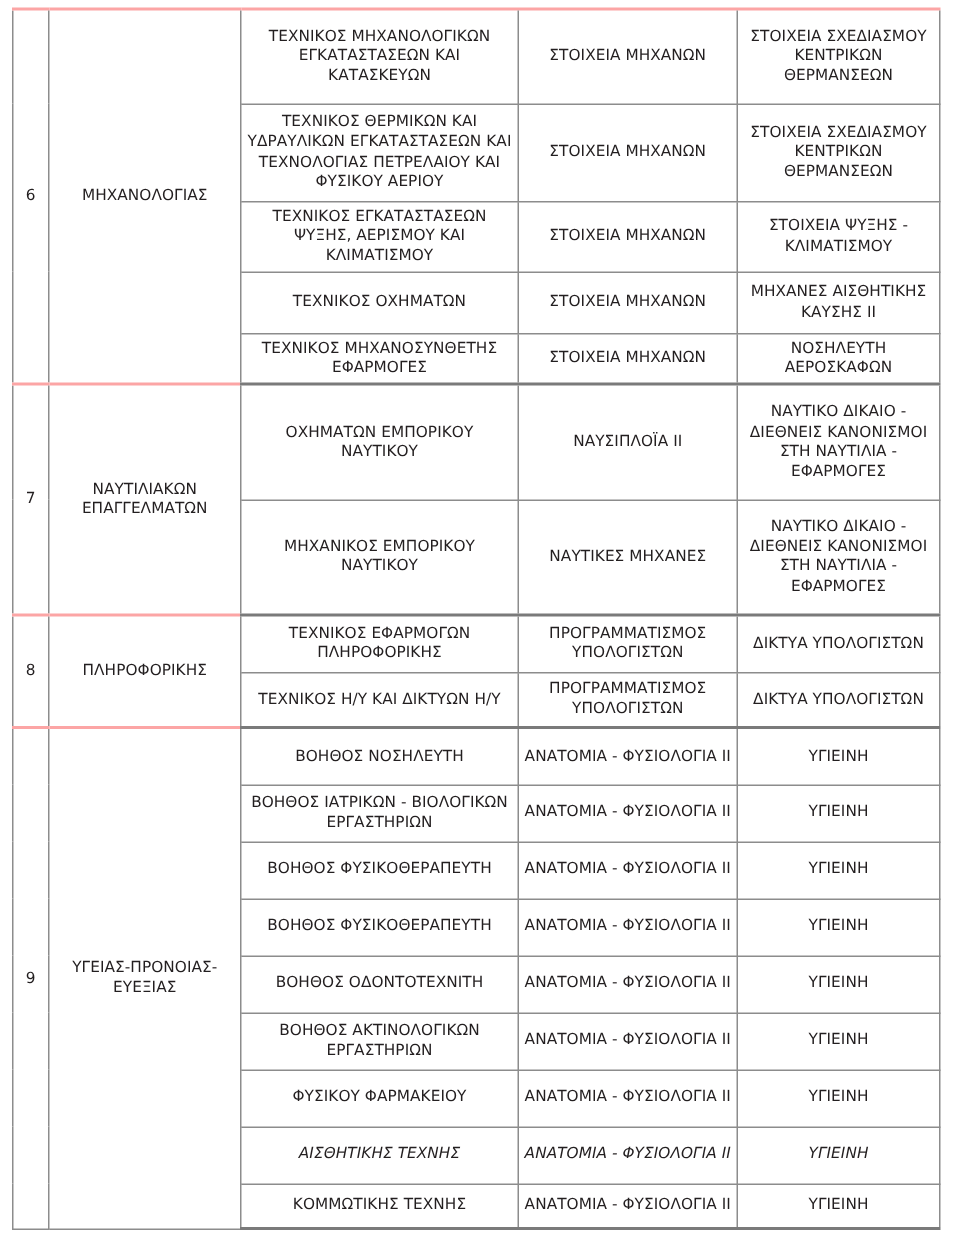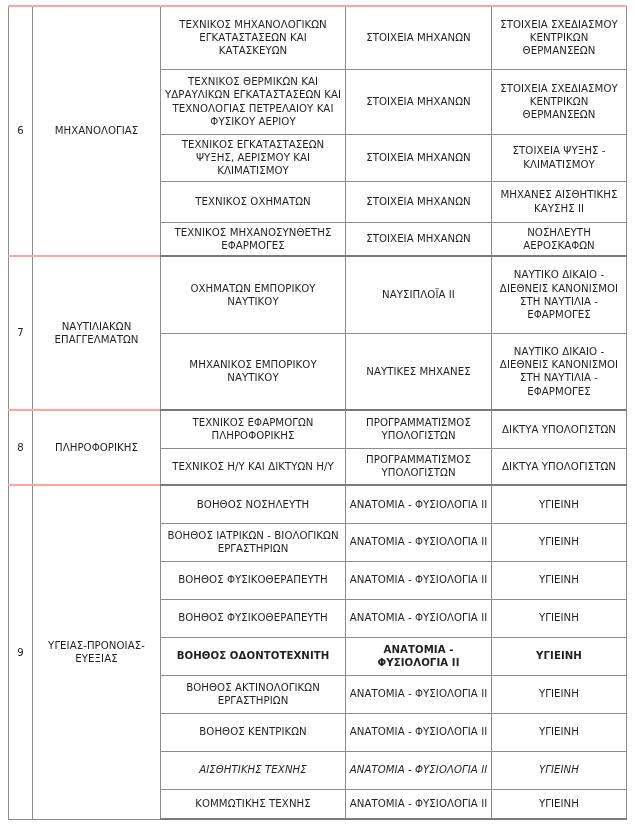--- a/index.html
+++ b/index.html
@@ -146,32 +146,32 @@
         <tr style="height: 38px;">
           <td class="special">ΒΟΗΘΟΣ ΦΥΣΙΚΟΘΕΡΑΠΕΥΤΗ</td>
           <td class="subj">ΑΝΑΤΟΜΙΑ - ΦΥΣΙΟΛΟΓΙΑ ΙΙ</td>
           <td class="subj">ΥΓΙΕΙΝΗ</td>
         </tr>
         <tr style="height: 38px;">
           <td class="special">ΒΟΗΘΟΣ ΦΥΣΙΚΟΘΕΡΑΠΕΥΤΗ</td>
           <td class="subj">ΑΝΑΤΟΜΙΑ - ΦΥΣΙΟΛΟΓΙΑ ΙΙ</td>
           <td class="subj">ΥΓΙΕΙΝΗ</td>
         </tr>
-        <tr style="height: 38px; font-weight: bold;">
+        <tr style="height: 38px;">
           <td class="special">ΒΟΗΘΟΣ ΟΔΟΝΤΟΤΕΧΝΙΤΗ</td>
           <td class="subj">ΑΝΑΤΟΜΙΑ - ΦΥΣΙΟΛΟΓΙΑ ΙΙ</td>
           <td class="subj">ΥΓΙΕΙΝΗ</td>
         </tr>
         <tr style="height: 38px;">
           <td class="special">ΒΟΗΘΟΣ ΑΚΤΙΝΟΛΟΓΙΚΩΝ ΕΡΓΑΣΤΗΡΙΩΝ</td>
           <td class="subj">ΑΝΑΤΟΜΙΑ - ΦΥΣΙΟΛΟΓΙΑ ΙΙ</td>
           <td class="subj">ΥΓΙΕΙΝΗ</td>
         </tr>
         <tr style="height: 38px;">
-          <td class="special">ΒΟΗΘΟΣ ΚΕΝΤΡΙΚΩΝ</td>
+          <td class="special">ΦΥΣΙΚΟΥ ΦΑΡΜΑΚΕΙΟΥ</td>
           <td class="subj">ΑΝΑΤΟΜΙΑ - ΦΥΣΙΟΛΟΓΙΑ ΙΙ</td>
           <td class="subj">ΥΓΙΕΙΝΗ</td>
         </tr>
         <tr style="height: 38px; font-style: italic;">
           <td class="special">ΑΙΣΘΗΤΙΚΗΣ ΤΕΧΝΗΣ</td>
           <td class="subj">ΑΝΑΤΟΜΙΑ - ΦΥΣΙΟΛΟΓΙΑ ΙΙ</td>
           <td class="subj">ΥΓΙΕΙΝΗ</td>
         </tr>
         <tr class="sector-end" style="height: 30px;">
           <td class="special">ΚΟΜΜΩΤΙΚΗΣ ΤΕΧΝΗΣ</td>

